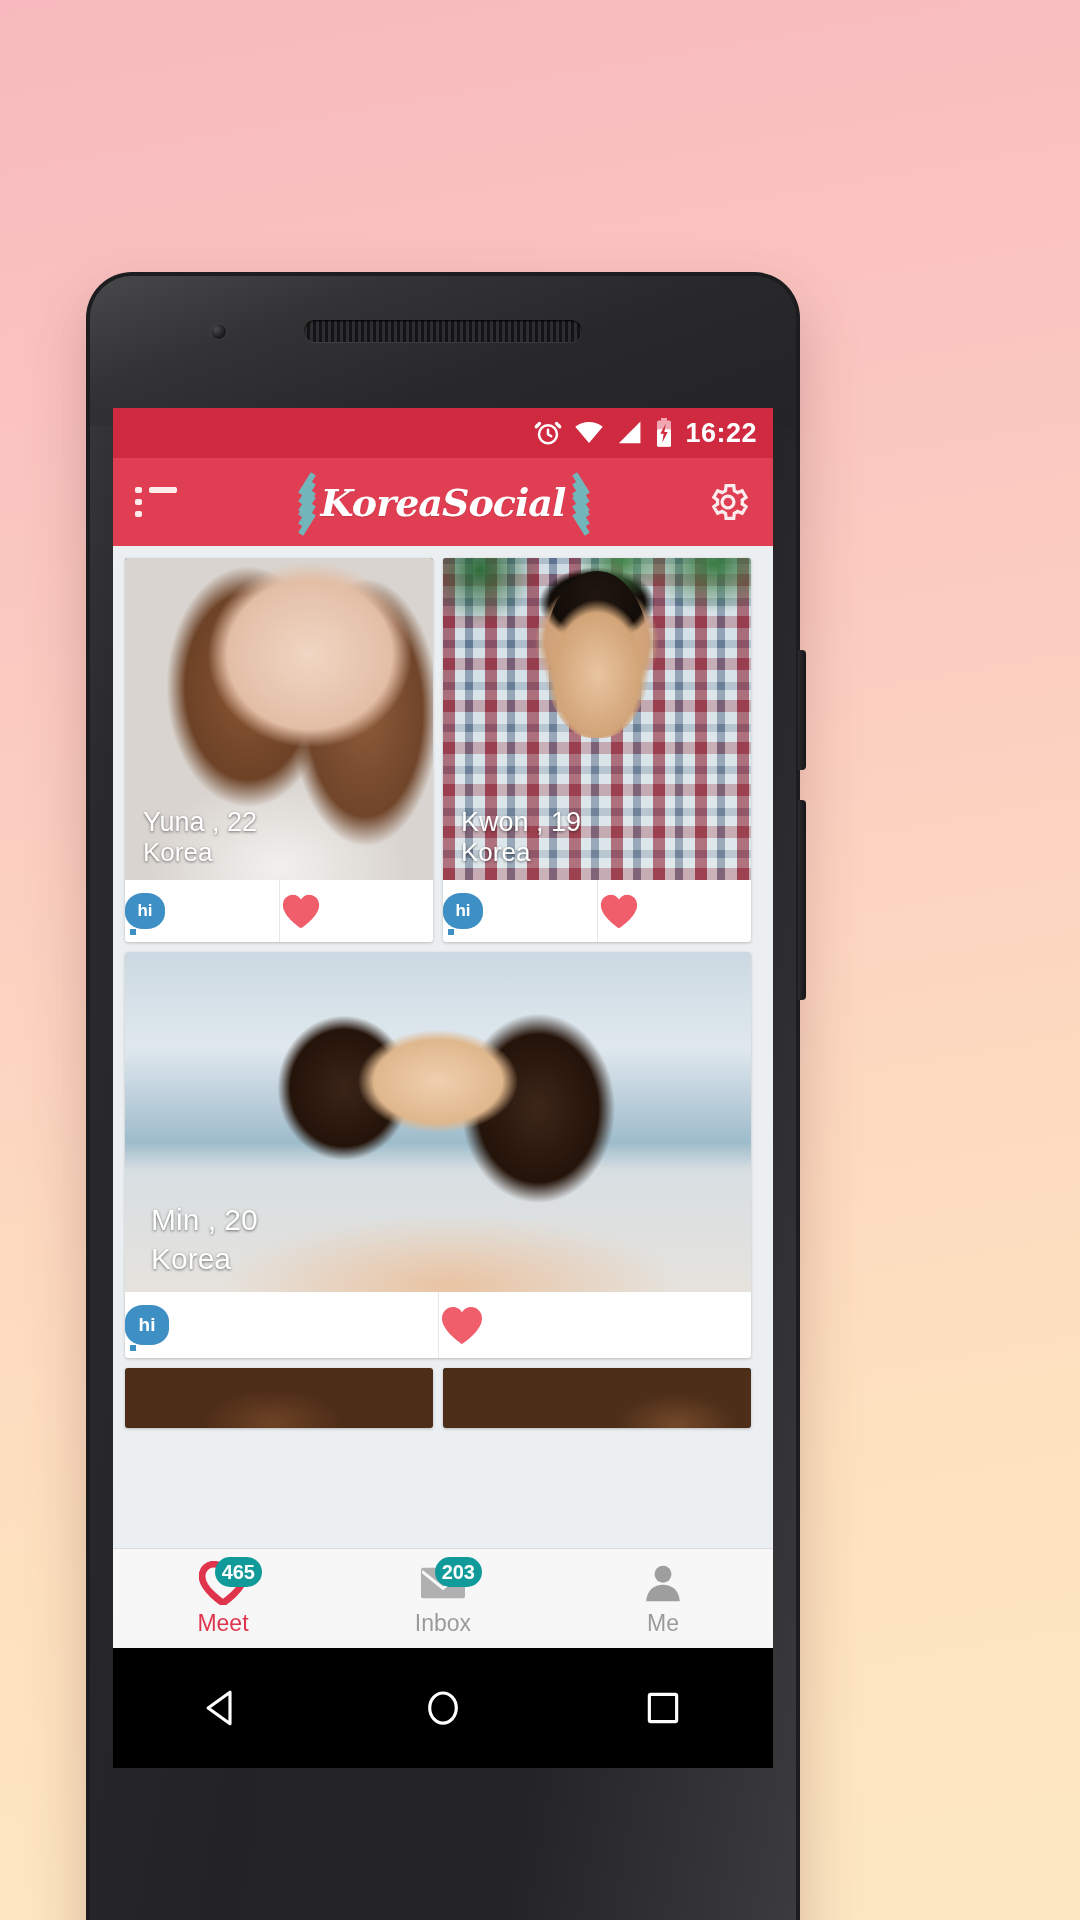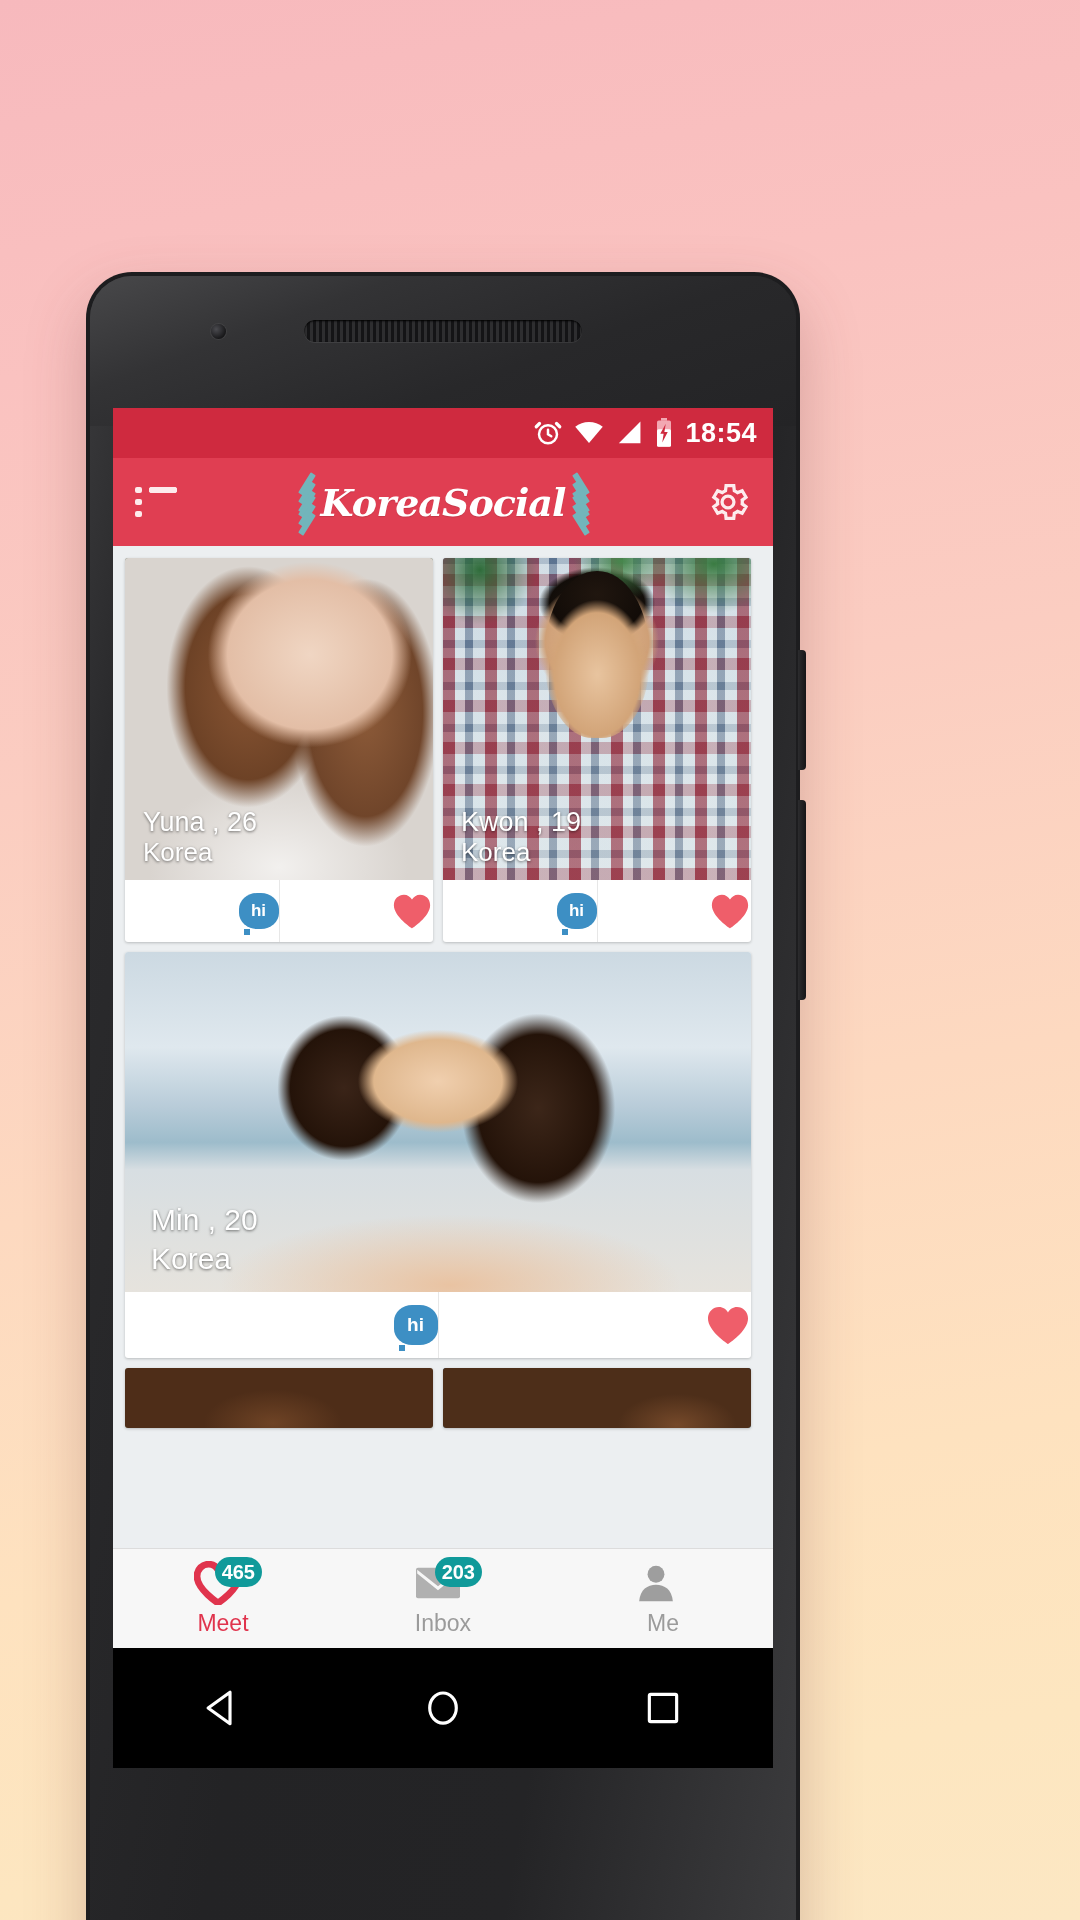--- a/index.html
+++ b/index.html
@@ -165,21 +165,21 @@
   }
   .card.half .caption .nm { font-size: 27px; }
   .card.half .caption .ct { font-size: 26px; }
   .card.full .caption { left: 26px; bottom: 16px; }
   .card.full .caption .nm { font-size: 30px; }
   .card.full .caption .ct { font-size: 30px; margin-top: 4px; }
 
   .actions { height: 62px; display: flex; }
   .card.full .actions { height: 66px; }
   .act {
-    flex: 1; display: flex; align-items: center; justify-content: flex-end;
+    flex: 1; display: flex; align-items: center; justify-content: flex-start;
     cursor: pointer;
   }
   .act + .act { border-left: 1px solid #e7e7e7; }
   .bubble {
     position: relative;
     width: 40px; height: 36px; border-radius: 18px/16px;
     background: #3d8fc4;
     display: flex; align-items: center; justify-content: center;
     color: #fff; font-size: 17px; font-weight: bold;
   }
@@ -255,21 +255,21 @@
     border-top: 1px solid #dcdcdc;
     display: flex; align-items: center;
   }
   .tab {
     flex: 1; height: 100%;
     display: flex; flex-direction: column;
     align-items: center; justify-content: center; gap: 4px;
     cursor: pointer;
   }
   .tab .ic-wrap { position: relative; width: 58px; height: 46px;
-    display: flex; align-items: center; }
+    display: flex; align-items: center; justify-content: center; }
   .tab .lbl { font-size: 23px; color: #9b9b9b; }
   .tab.active .lbl { color: #e0344d; }
   .badge {
     position: absolute; top: -3px; right: -10px;
     min-width: 40px; height: 30px; padding: 0 7px;
     border-radius: 15px; background: #109a9a;
     color: #fff; font-size: 20px; font-weight: bold;
     display: flex; align-items: center; justify-content: center;
   }
 
@@ -309,21 +309,21 @@
         </svg>
         <svg class="sb-icon" width="28" height="26" viewBox="0 0 22 20">
           <path d="M20 1 L20 18 L3 18 Z" fill="#fff"></path>
         </svg>
         <svg class="sb-icon" width="20" height="30" viewBox="0 0 14 24">
           <rect x="4.6" y="0" width="4.8" height="2.2" fill="#f2a8b2"></rect>
           <rect x="1.4" y="2" width="11.2" height="21" rx="1.4" fill="#f2a8b2"></rect>
           <rect x="1.4" y="9" width="11.2" height="14" rx="1.2" fill="#fff"></rect>
           <path d="M8.4 4.5 L4.0 12.6 L6.7 12.6 L5.6 19.6 L10.0 11.2 L7.3 11.2 Z" fill="#cf2a3f"></path>
         </svg>
-        <span id="status-time">18:54</span>
+        <span id="status-time">16:22</span>
       </div>
 
       <div id="appbar">
         <div id="menu-icon">
           <b></b>
             <b></b>
             <b></b>
           <i></i>
             <i></i>
             <i></i>
@@ -358,21 +358,21 @@
           <circle cx="12" cy="12" r="3.1" fill="none" stroke="#fdecee" stroke-width="1.7"></circle>
         </svg>
       </div>
 
       <div id="feed">
 
         <div class="card half">
           <div class="photo">
             <div class="ph-yuna"></div>
             <div class="caption">
-              <div class="nm">Yuna , 26</div>
+              <div class="nm">Yuna , 22</div>
               <div class="ct">Korea</div>
             </div>
           </div>
           <div class="actions">
             <div class="act">
               <span class="bubble">hi</span>
             </div>
             <div class="act">
               <svg width="42" height="38" viewBox="0 0 24 22">
                 <path d="M12 21 C12 21 1.5 14.2 1.5 7.6 C1.5 4 4.3 1.6 7.3 1.6 C9.4 1.6 11.1 2.8 12 4.4 C12.9 2.8 14.6 1.6 16.7 1.6 C19.7 1.6 22.5 4 22.5 7.6 C22.5 14.2 12 21 12 21 Z" fill="#ef5e6a"></path>

